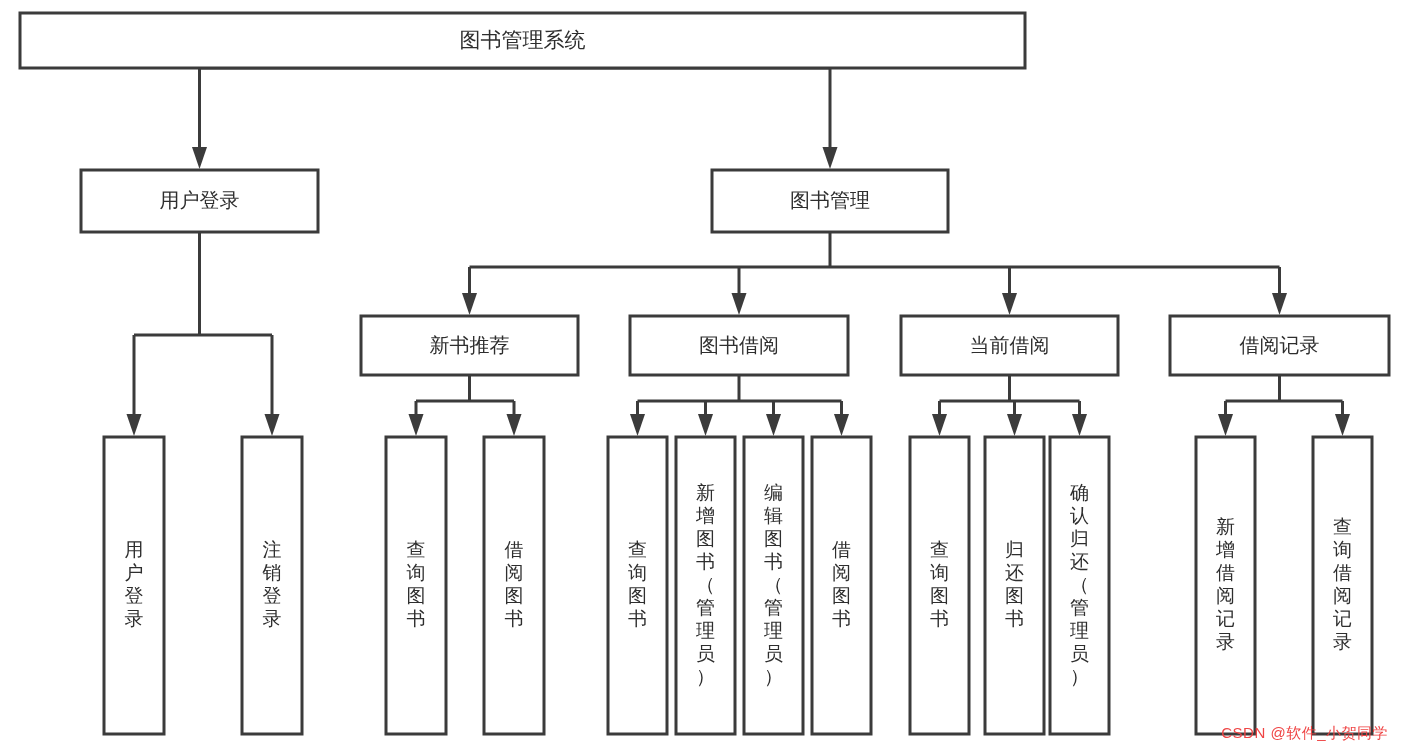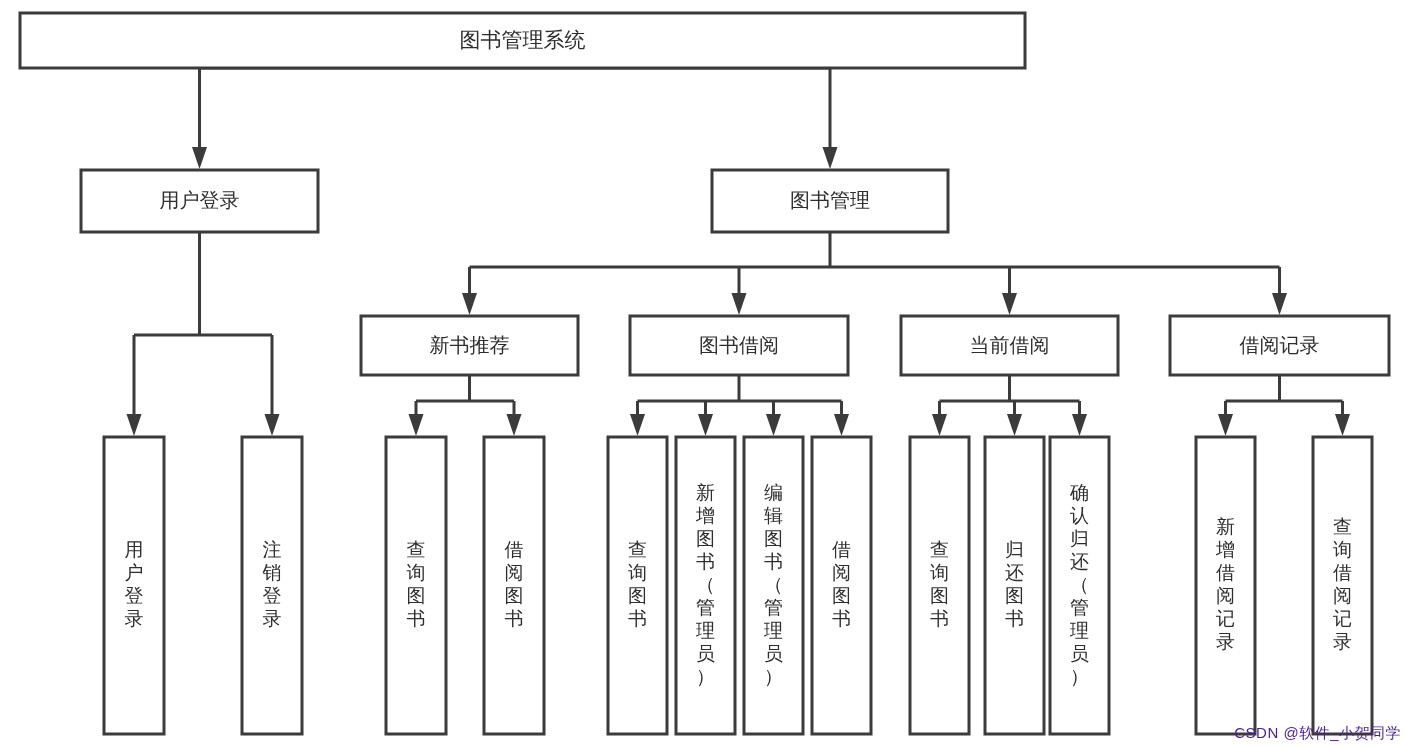--- a/index.html
+++ b/index.html
@@ -18,23 +18,23 @@
     font-family:"Liberation Sans","DejaVu Sans",sans-serif;
     fill:#2e2e2e;
     text-anchor:middle;
     dominant-baseline:middle;
   }
   .lbl-root{font-size:21px;}
   .lbl-h{font-size:20px;}
   .lbl-v{font-size:19px;}
   .watermark{
     position:absolute;
-    right:4px;bottom:4px;
+    right:17px;bottom:4px;
     font-size:15px;
-    color:#4c1d95;
+    color:#ef4444;
     font-family:"Liberation Sans","DejaVu Sans",sans-serif;
     letter-spacing:0.5px;
     white-space:nowrap;
     pointer-events:none;
   }
 </style>
 </head>
 <body>
 
 <div id="diagram-root">

